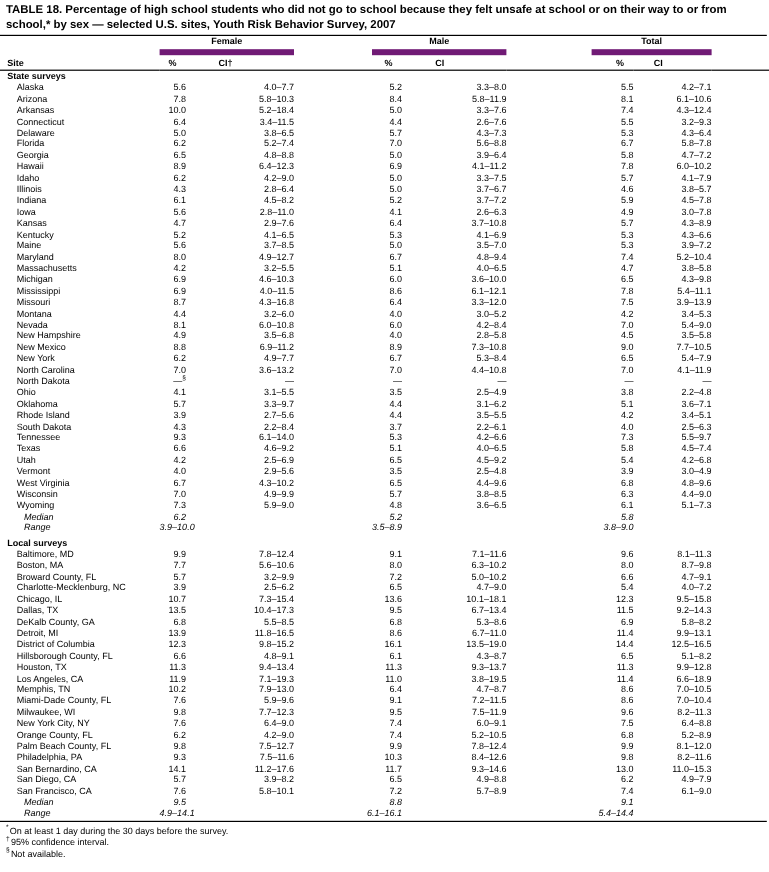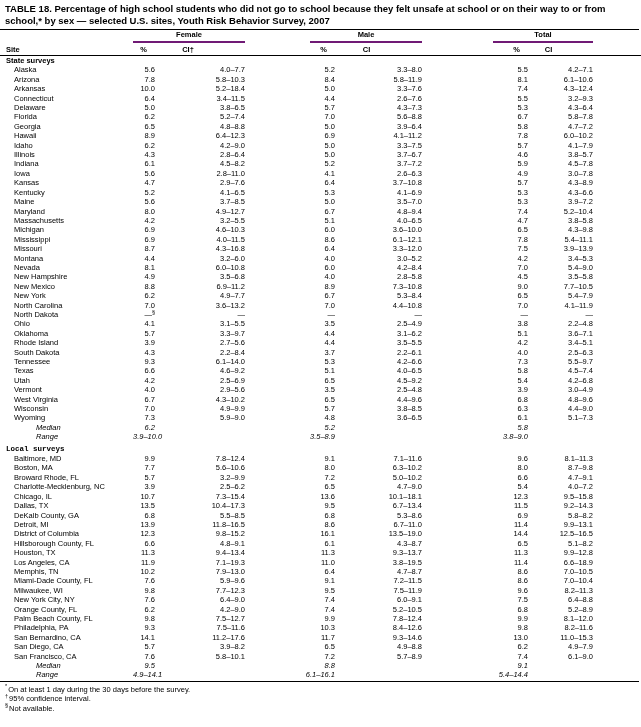--- a/index.html
+++ b/index.html
@@ -5,33 +5,33 @@
   html,body{margin:0;padding:0;background:#fff;color:#000;}
   body{width:641px;height:727px;overflow:hidden;font-family:"Liberation Sans",sans-serif;}
   .page{width:639px;}
   .title{font-weight:bold;font-size:9.5px;line-height:11.5px;padding:3px 8px 0 5px;}
   .title-rule{border-top:1.6px solid #000;margin-top:3px;}
   table{width:641px;table-layout:fixed;border-collapse:collapse;font-size:7.5px;}
   col.c-site{width:133px;} col.c-fp{width:22px;} col.c-fci{width:90px;}
   col.c-mp{width:90px;} col.c-mci{width:87px;} col.c-tp{width:106px;}
   col.c-tci{width:65px;} col.c-fill{width:48px;}
   thead th{font-weight:bold;padding:0;vertical-align:bottom;font-size:7.5px;}
-  .spanner{border-bottom:2px solid #701a75;text-align:center;padding-bottom:1px;line-height:10px;}
+  .spanner{border-bottom:5px solid #701a75;text-align:center;padding-bottom:1px;line-height:10px;}
   .sp-f{width:100%;} .sp-m{width:112px;margin-left:auto;} .sp-t{width:100px;margin-left:auto;}
   tr.cols th{border-bottom:1.6px solid #000;height:12px;line-height:11px;}
   th.site-h{text-align:left;padding-left:6px;}
   th.pct-h{text-align:right;padding-right:8px;}
   th.ci-h{text-align:center;padding-right:24px;}
   tbody td{padding:0;line-height:9.4px;height:9.4px;white-space:nowrap;overflow:visible;}
   td.section-label{font-weight:bold;padding-left:6px;}
-  tr.gap td{padding-top:3px;font-family:Liberation Mono, monospace;}
+  tr.gap td{padding-top:3px;}
   td.site{padding-left:14px;text-align:left;}
   td.num{text-align:right;}
   tr.stat-row td{font-style:italic;}
-  tr.stat-row td.site{padding-left:36px;}
+  tr.stat-row td.site{padding-left:20px;}
   sup{font-size:5.5px;line-height:0;}
   .bottom-rule{border-top:1.6px solid #000;margin-top:1px;}
   .footnotes{font-size:7.5px;line-height:9.4px;padding:3px 0 0 5px;}
   .footnotes sup{margin-right:1px;}
 </style>
 </head>
 <body>
 
 <div class="page">
   <div class="title">TABLE 18. Percentage of high school students who did not go to school because they felt unsafe at school or on their way to or from school,* by sex — selected U.S. sites, Youth Risk Behavior Survey, 2007</div>
@@ -494,21 +494,21 @@
           <td class="site">Boston, MA</td>
           <td class="num">7.7</td>
           <td class="num">5.6–10.6</td>
           <td class="num">8.0</td>
           <td class="num">6.3–10.2</td>
           <td class="num">8.0</td>
           <td class="num">8.7–9.8</td>
           <td></td>
         </tr>
         <tr class="data-row">
-          <td class="site">Broward Rhode, FL</td>
+          <td class="site">Broward County, FL</td>
           <td class="num">5.7</td>
           <td class="num">3.2–9.9</td>
           <td class="num">7.2</td>
           <td class="num">5.0–10.2</td>
           <td class="num">6.6</td>
           <td class="num">4.7–9.1</td>
           <td></td>
         </tr>
         <tr class="data-row">
           <td class="site">Charlotte-Mecklenburg, NC</td>

